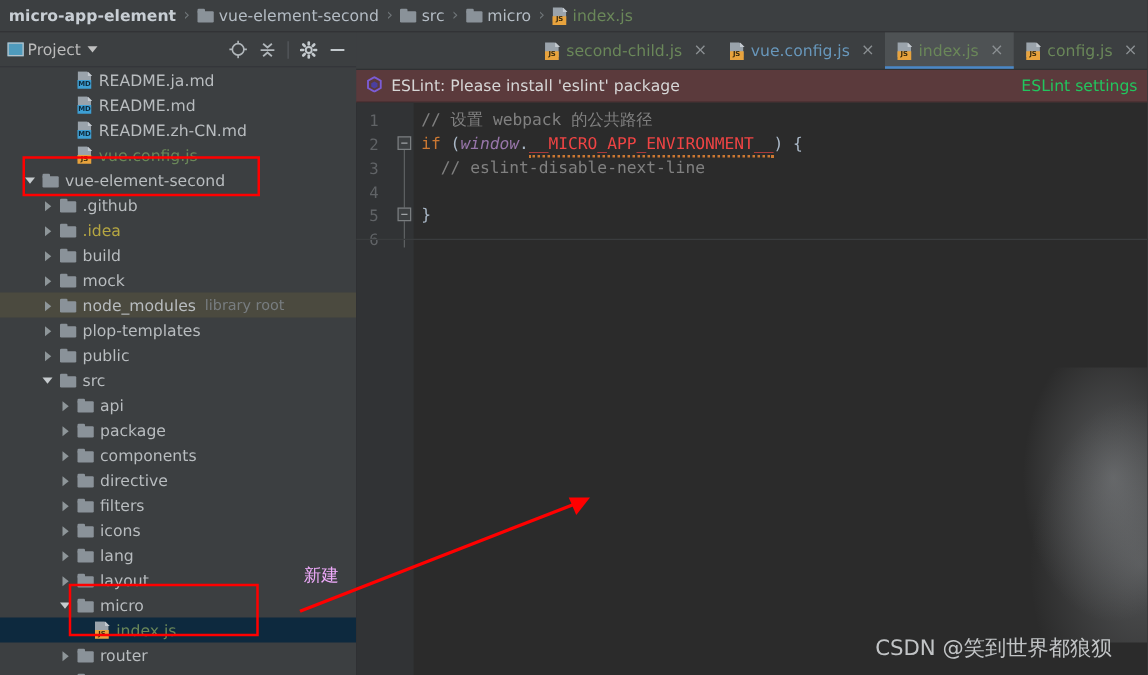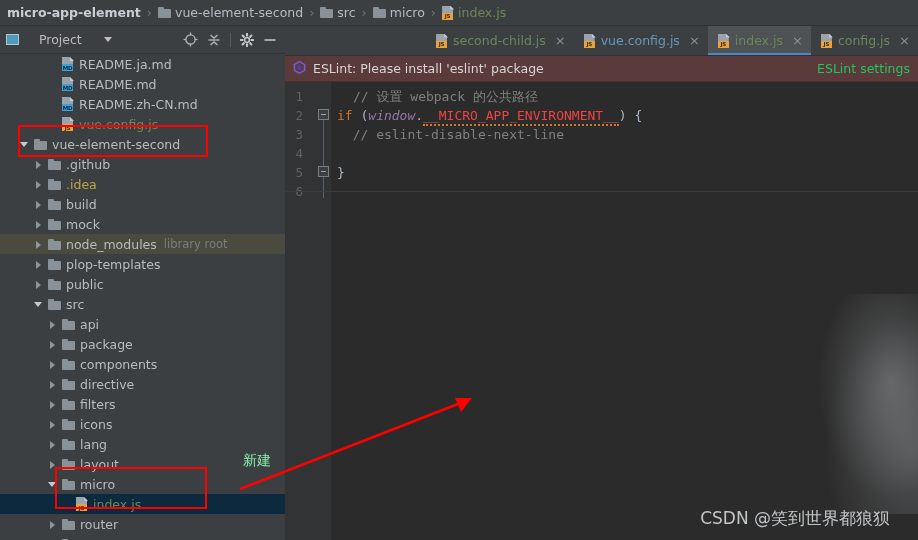--- a/index.html
+++ b/index.html
@@ -49,21 +49,21 @@
   .ico-md .badge{ position:absolute; left:0px; bottom:0px; width:11px; height:7px;
      background:#3d9fd4; color:#0e2a3c; font-size:5.5px; font-weight:bold;
      display:flex; align-items:center; justify-content:center; letter-spacing:-.2px; }
 
   
   .tw-head{
     position:absolute; left:0; top:26px; width:285px; height:28px;
     background:#3c3f41; display:flex; align-items:center; padding:0 6px;
     border-bottom:1px solid #323538;
   }
-  .tw-title{ display:flex; align-items:center; gap:20px; }
+  .tw-title{ display:flex; align-items:center; gap:3px; }
   .tw-label{ font-size:12.5px; color:#bbbbbb; }
   .sq-icon{ width:13px; height:11px; border:1.5px solid #b8c2c9; background:#4f9bbd; }
   .caret-dn{ width:0;height:0;border-left:4px solid transparent;border-right:4px solid transparent;
      border-top:5px solid #c0c0c0; margin-left:2px; }
   .tw-actions{ margin-left:auto; display:flex; align-items:center; gap:9px; padding-right:2px; }
   .tw-actions svg{ display:block; }
   .vsep{ width:1px; height:14px; background:#555a5e; }
 
   
   .tree{
@@ -127,21 +127,21 @@
   .c-plain{ color:#a9b7c6; }
   .c-var{ color:#9876aa; font-style:italic; }
   .c-prop{ color:#ef4444; }
   .c-str{ color:#6a8759; }
   .c-op{ color:#a9b7c6; }
   .squig{ border-bottom:2px dotted #cc7832; padding-bottom:1px; }
   .editor-divider{ position:absolute; left:285px; top:191px; width:633px; height:1px; background:#3a3c3e; }
 
   
   .anno-box{ position:absolute; border:2px solid #ff0000; pointer-events:none; }
-  .anno-text{ position:absolute; color:#86efac; font-size:14px;
+  .anno-text{ position:absolute; color:#f0abfc; font-size:14px;
      font-family:Liberation Mono, monospace; }
   .anno-svg{ position:absolute; left:0; top:0; width:918px; height:540px; pointer-events:none; }
 
   
   .wm{ position:absolute; right:28px; bottom:10px; font-size:17px; color:#cfd2d4; opacity:.92;
      font-family:"DejaVu Sans","Liberation Sans",sans-serif; }
   .cloud{ position:absolute; right:0; bottom:26px; width:110px; height:220px;
      background:radial-gradient(ellipse at 75% 40%, rgba(200,205,210,.30), rgba(200,205,210,0) 62%),
                 radial-gradient(ellipse at 95% 72%, rgba(190,195,200,.26), rgba(190,195,200,0) 60%);
      pointer-events:none; }
@@ -483,21 +483,21 @@
         <div class="lnum" style="top: 26px;">2</div>
         <div class="lnum" style="top: 45px;">3</div>
         <div class="lnum" style="top: 64px;">4</div>
         <div class="lnum" style="top: 83px;">5</div>
         <div class="lnum" style="top: 102px;">6</div>
       </div>
     <div class="foldline" style="top:38px;height:78px;"></div>
     <div class="foldbox" style="top:27px;"></div>
     <div class="foldbox" style="top:84px;"></div>
     <div class="code" id="code">
-        <div class="cl" style="top: 5px; margin-left: 16px;"><span class="c-comment">// 设置 webpack 的公共路径</span></div>
+        <div class="cl" style="top: 5px;"><span class="c-comment">// 设置 webpack 的公共路径</span></div>
         <div class="cl" style="top: 24px;"><span class="c-kw">if</span><span class="c-plain"> (</span><span class="c-var">window</span><span class="c-plain">.</span><span class="c-prop squig">__MICRO_APP_ENVIRONMENT__</span><span class="c-plain">) {</span></div>
         <div class="cl" style="top: 43px;"><span class="c-comment">  // eslint-disable-next-line</span></div>
         <div class="cl" style="top: 81px;"><span class="c-plain">}</span></div>
         <div class="cl" style="top: 100px;"></div>
       </div>
   </div>
   <div class="editor-divider"></div>
 
   <div class="cloud"></div>
   <div class="wm">CSDN @笑到世界都狼狈</div>

